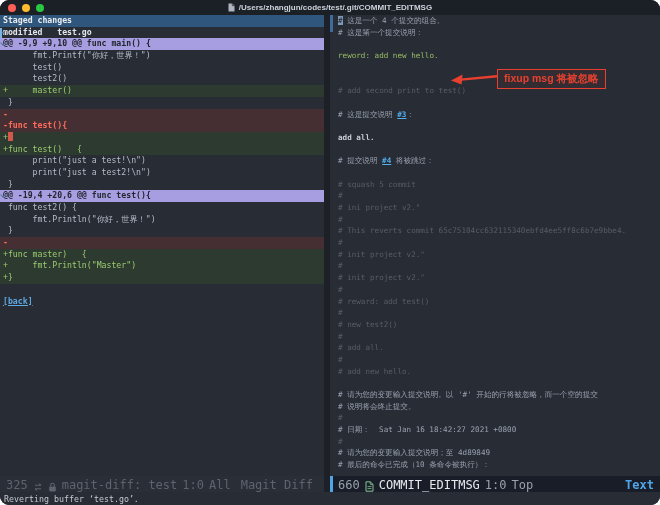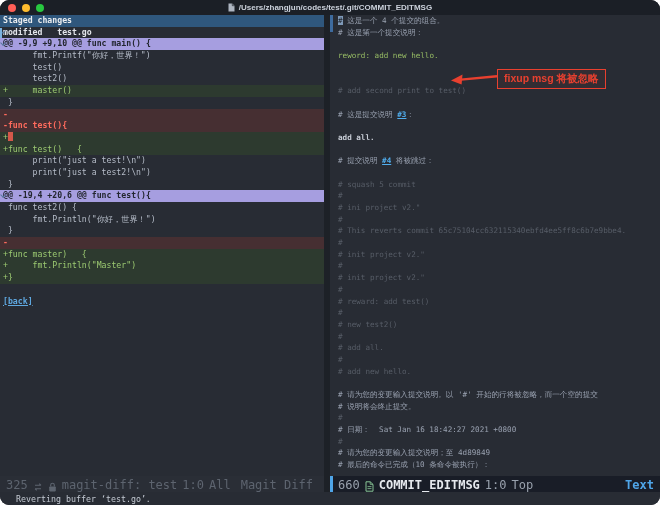--- a/index.html
+++ b/index.html
@@ -56,27 +56,27 @@
   .annotation-box{border:1.5px solid #e8402f;color:#e8402f;background:rgba(232,64,47,.06);
     font:bold 10.5px "Liberation Sans",sans-serif;padding:2px 6px;white-space:nowrap}
 
   
   .modeline{flex:0 0 16px;height:16px;display:flex;align-items:flex-end;gap:5px;
     padding:0 6px;font-size:12px;white-space:pre;overflow:hidden}
   .modeline .spacer{flex:1}
   .modeline.inactive{background:#2a2e36;color:#5d646f}
   .modeline.active{background:#191d27;color:#99a1ad;border-left:3px solid #4fa5e8;
     padding-left:5px}
-  .ml-buffer-active{color:#e6e9ee;font-weight:bold}
+  .ml-buffer-active{color:#e6e9ee;font-weight:normal}
   .ml-mode{color:#4fa5e8;font-weight:bold}
   .ml-icon{flex:0 0 auto;display:block}
 
   
   .echo{flex:0 0 13px;height:13px;background:#282c34;display:flex;align-items:center;
-    padding-left:16px;font-size:8.3px;color:#c3c9d2;white-space:pre}
+    padding-left:4px;font-size:8.3px;color:#c3c9d2;white-space:pre}
 </style>
 </head>
 <body>
 
 <div class="window">
 
   <div class="titlebar">
     <div class="traffic">
       <span class="tl-close"></span>
       <span class="tl-min"></span>

